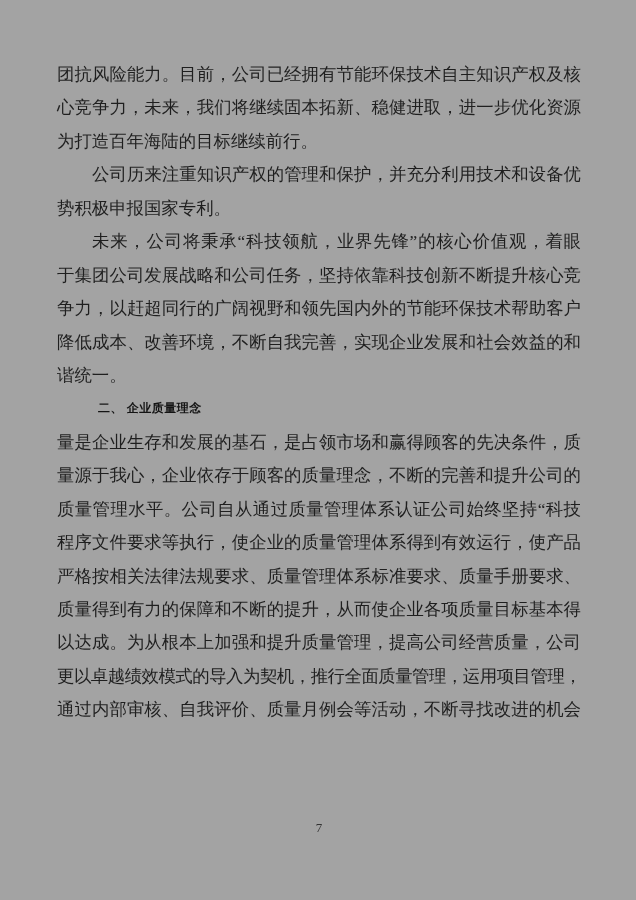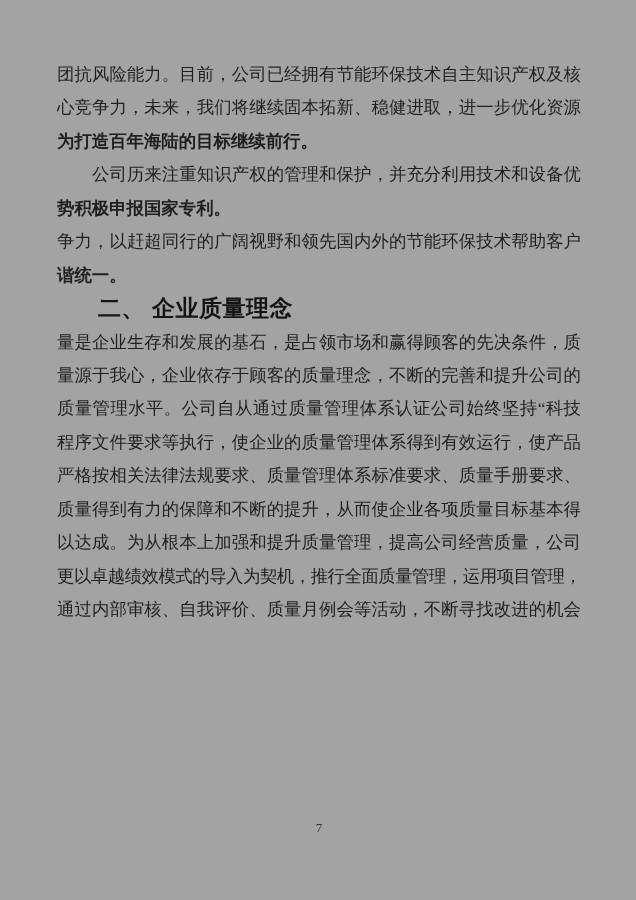--- a/index.html
+++ b/index.html
@@ -25,29 +25,28 @@
   .line {
     font-size: 17.4px;
     line-height: 33.45px;
     height: 33.45px;
     text-align: justify;
     text-align-last: justify;
     white-space: nowrap;
   }
   .line.last {
     text-align-last: left;
-    font-weight: bold;
   }
   .line.indent {
     padding-left: 35px;
   }
   .heading {
     font-family: "Liberation Sans", "DejaVu Sans", sans-serif;
     font-weight: bold;
-    font-size: 23px;
+    font-size: 12px;
     line-height: 33.45px;
     height: 33.45px;
     padding-left: 41px;
     letter-spacing: 0.5px;
     color: #141414;
   }
   .page-number {
     position: absolute;
     top: 820px;
     left: 57px;
@@ -66,21 +65,24 @@
       <div>
         <div class="line">团抗风险能力。目前，公司已经拥有节能环保技术自主知识产权及核</div>
         <div class="line">心竞争力，未来，我们将继续固本拓新、稳健进取，进一步优化资源</div>
         <div class="line last">为打造百年海陆的目标继续前行。</div>
       </div>
       <div>
         <div class="line indent">公司历来注重知识产权的管理和保护，并充分利用技术和设备优</div>
         <div class="line last">势积极申报国家专利。</div>
       </div>
       <div>
+        <div class="line indent">未来，公司将秉承“科技领航，业界先锋”的核心价值观，着眼</div>
+        <div class="line">于集团公司发展战略和公司任务，坚持依靠科技创新不断提升核心竞</div>
         <div class="line">争力，以赶超同行的广阔视野和领先国内外的节能环保技术帮助客户</div>
+        <div class="line">降低成本、改善环境，不断自我完善，实现企业发展和社会效益的和</div>
         <div class="line last">谐统一。</div>
       </div>
       <div class="heading">二、 企业质量理念</div>
       <div>
         <div class="line">量是企业生存和发展的基石，是占领市场和赢得顾客的先决条件，质</div>
         <div class="line">量源于我心，企业依存于顾客的质量理念，不断的完善和提升公司的</div>
         <div class="line">质量管理水平。公司自从通过质量管理体系认证公司始终坚持“科技</div>
         <div class="line">程序文件要求等执行，使企业的质量管理体系得到有效运行，使产品</div>
         <div class="line">严格按相关法律法规要求、质量管理体系标准要求、质量手册要求、</div>
         <div class="line">质量得到有力的保障和不断的提升，从而使企业各项质量目标基本得</div>

